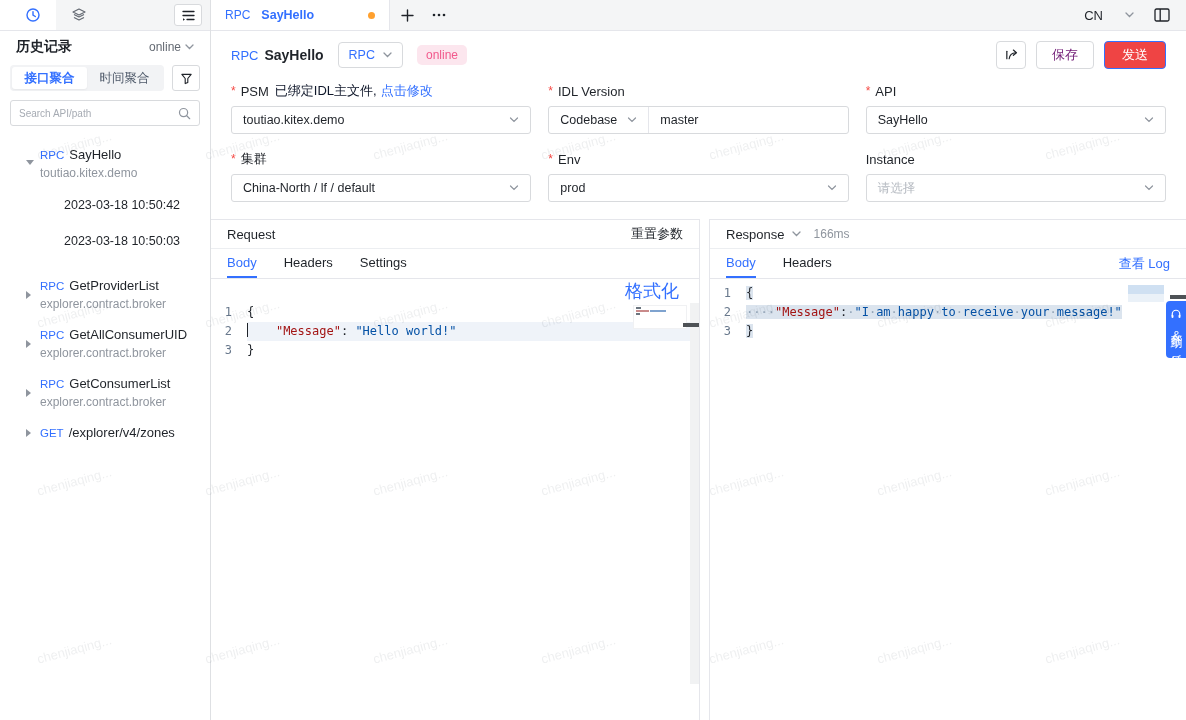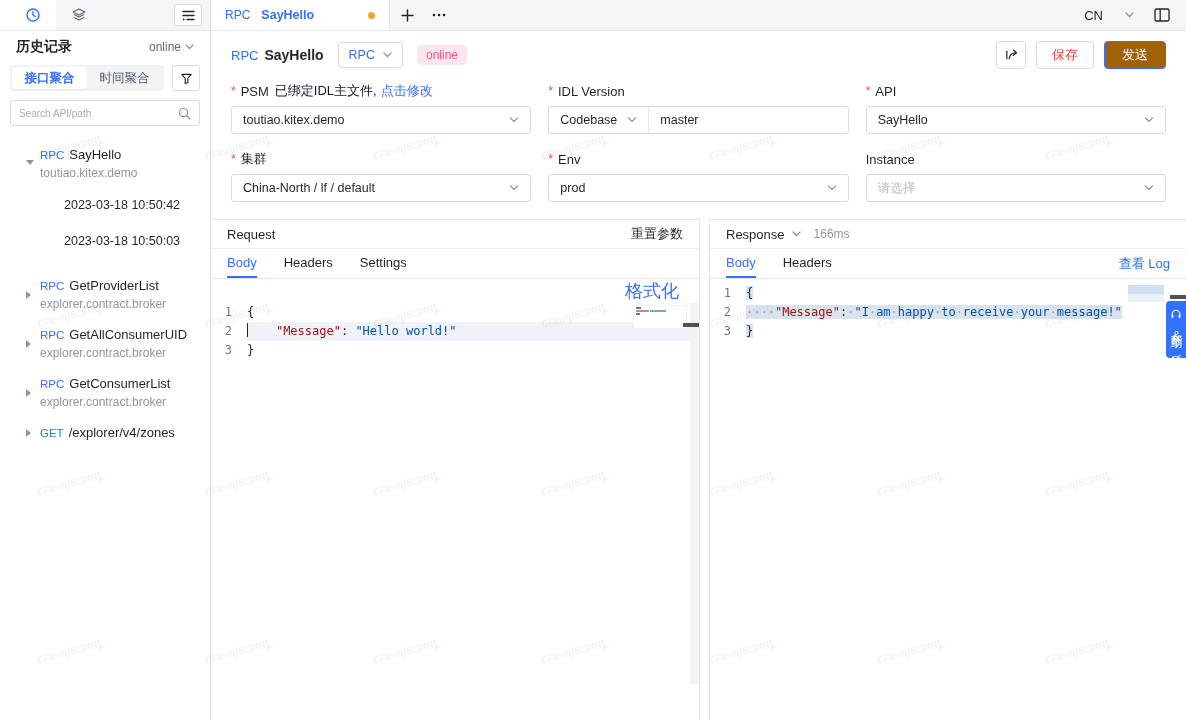--- a/index.html
+++ b/index.html
@@ -53,22 +53,22 @@
   .tabbar-right { margin-left:auto; display:flex; align-items:center; gap:20px; padding-right:16px; }
   .lang-select { display:flex; align-items:center; gap:22px; font-size:13px; cursor:pointer; }
 
   .toolbar { height:34px; margin-top:7px; padding:0 20px; display:flex; align-items:center; flex:none; }
   .tb-method { color:#3370ff; font-size:13px; }
   .tb-name { font-size:14px; font-weight:bold; margin-left:6px; }
   .type-btn { margin-left:14px; height:26px; border:1px solid #d8dadd; border-radius:4px; background:#fff; display:flex; align-items:center; gap:8px; padding:0 10px; font-size:12.5px; color:#3370ff; cursor:pointer; }
   .badge { margin-left:14px; background:#fce6ee; color:#f2598c; font-size:12px; padding:3px 9px; border-radius:5px; }
   .toolbar-right { margin-left:auto; display:flex; align-items:center; gap:10px; }
   .icon-btn { width:30px; height:28px; border:1px solid #d8dadd; border-radius:4px; background:#fff; display:flex; align-items:center; justify-content:center; cursor:pointer; }
-  .btn { height:28px; padding:0 15px; border:1px solid #d8dadd; border-radius:4px; background:#fff; font-size:13px; color:#ef4444; cursor:pointer; display:flex; align-items:center; }
-  .btn.primary { background:#a16207; border-color:#3370ff; color:#fff; padding:0 17px; }
+  .btn { height:28px; padding:0 15px; border:1px solid #d8dadd; border-radius:4px; background:#fff; font-size:13px; color:#701a75; cursor:pointer; display:flex; align-items:center; }
+  .btn.primary { background:#ef4444; border-color:#3370ff; color:#fff; padding:0 17px; }
 
   .form { padding:10px 20px 0 20px; display:grid; grid-template-columns:1fr 1fr 1fr; column-gap:17px; row-gap:16px; flex:none; }
   .fld-label { display:flex; align-items:center; font-size:13px; margin-bottom:6px; height:18px; }
   .star { color:#f54a45; margin-right:5px; font-size:12px; }
   .hint { color:#0f172a; margin-left:6px; }
   .hint-link { color:#3370ff; margin-left:4px; cursor:pointer; }
   .control { height:28px; border:1px solid #d8dadd; border-radius:3px; display:flex; align-items:center; padding:0 11px; font-size:12.5px; color:#1f2329; cursor:pointer; background:#fff; }
   .control .cval { flex:1; }
   .control .cval.placeholder { color:#b4b9c0; }
   .control.compound { padding:0; }

